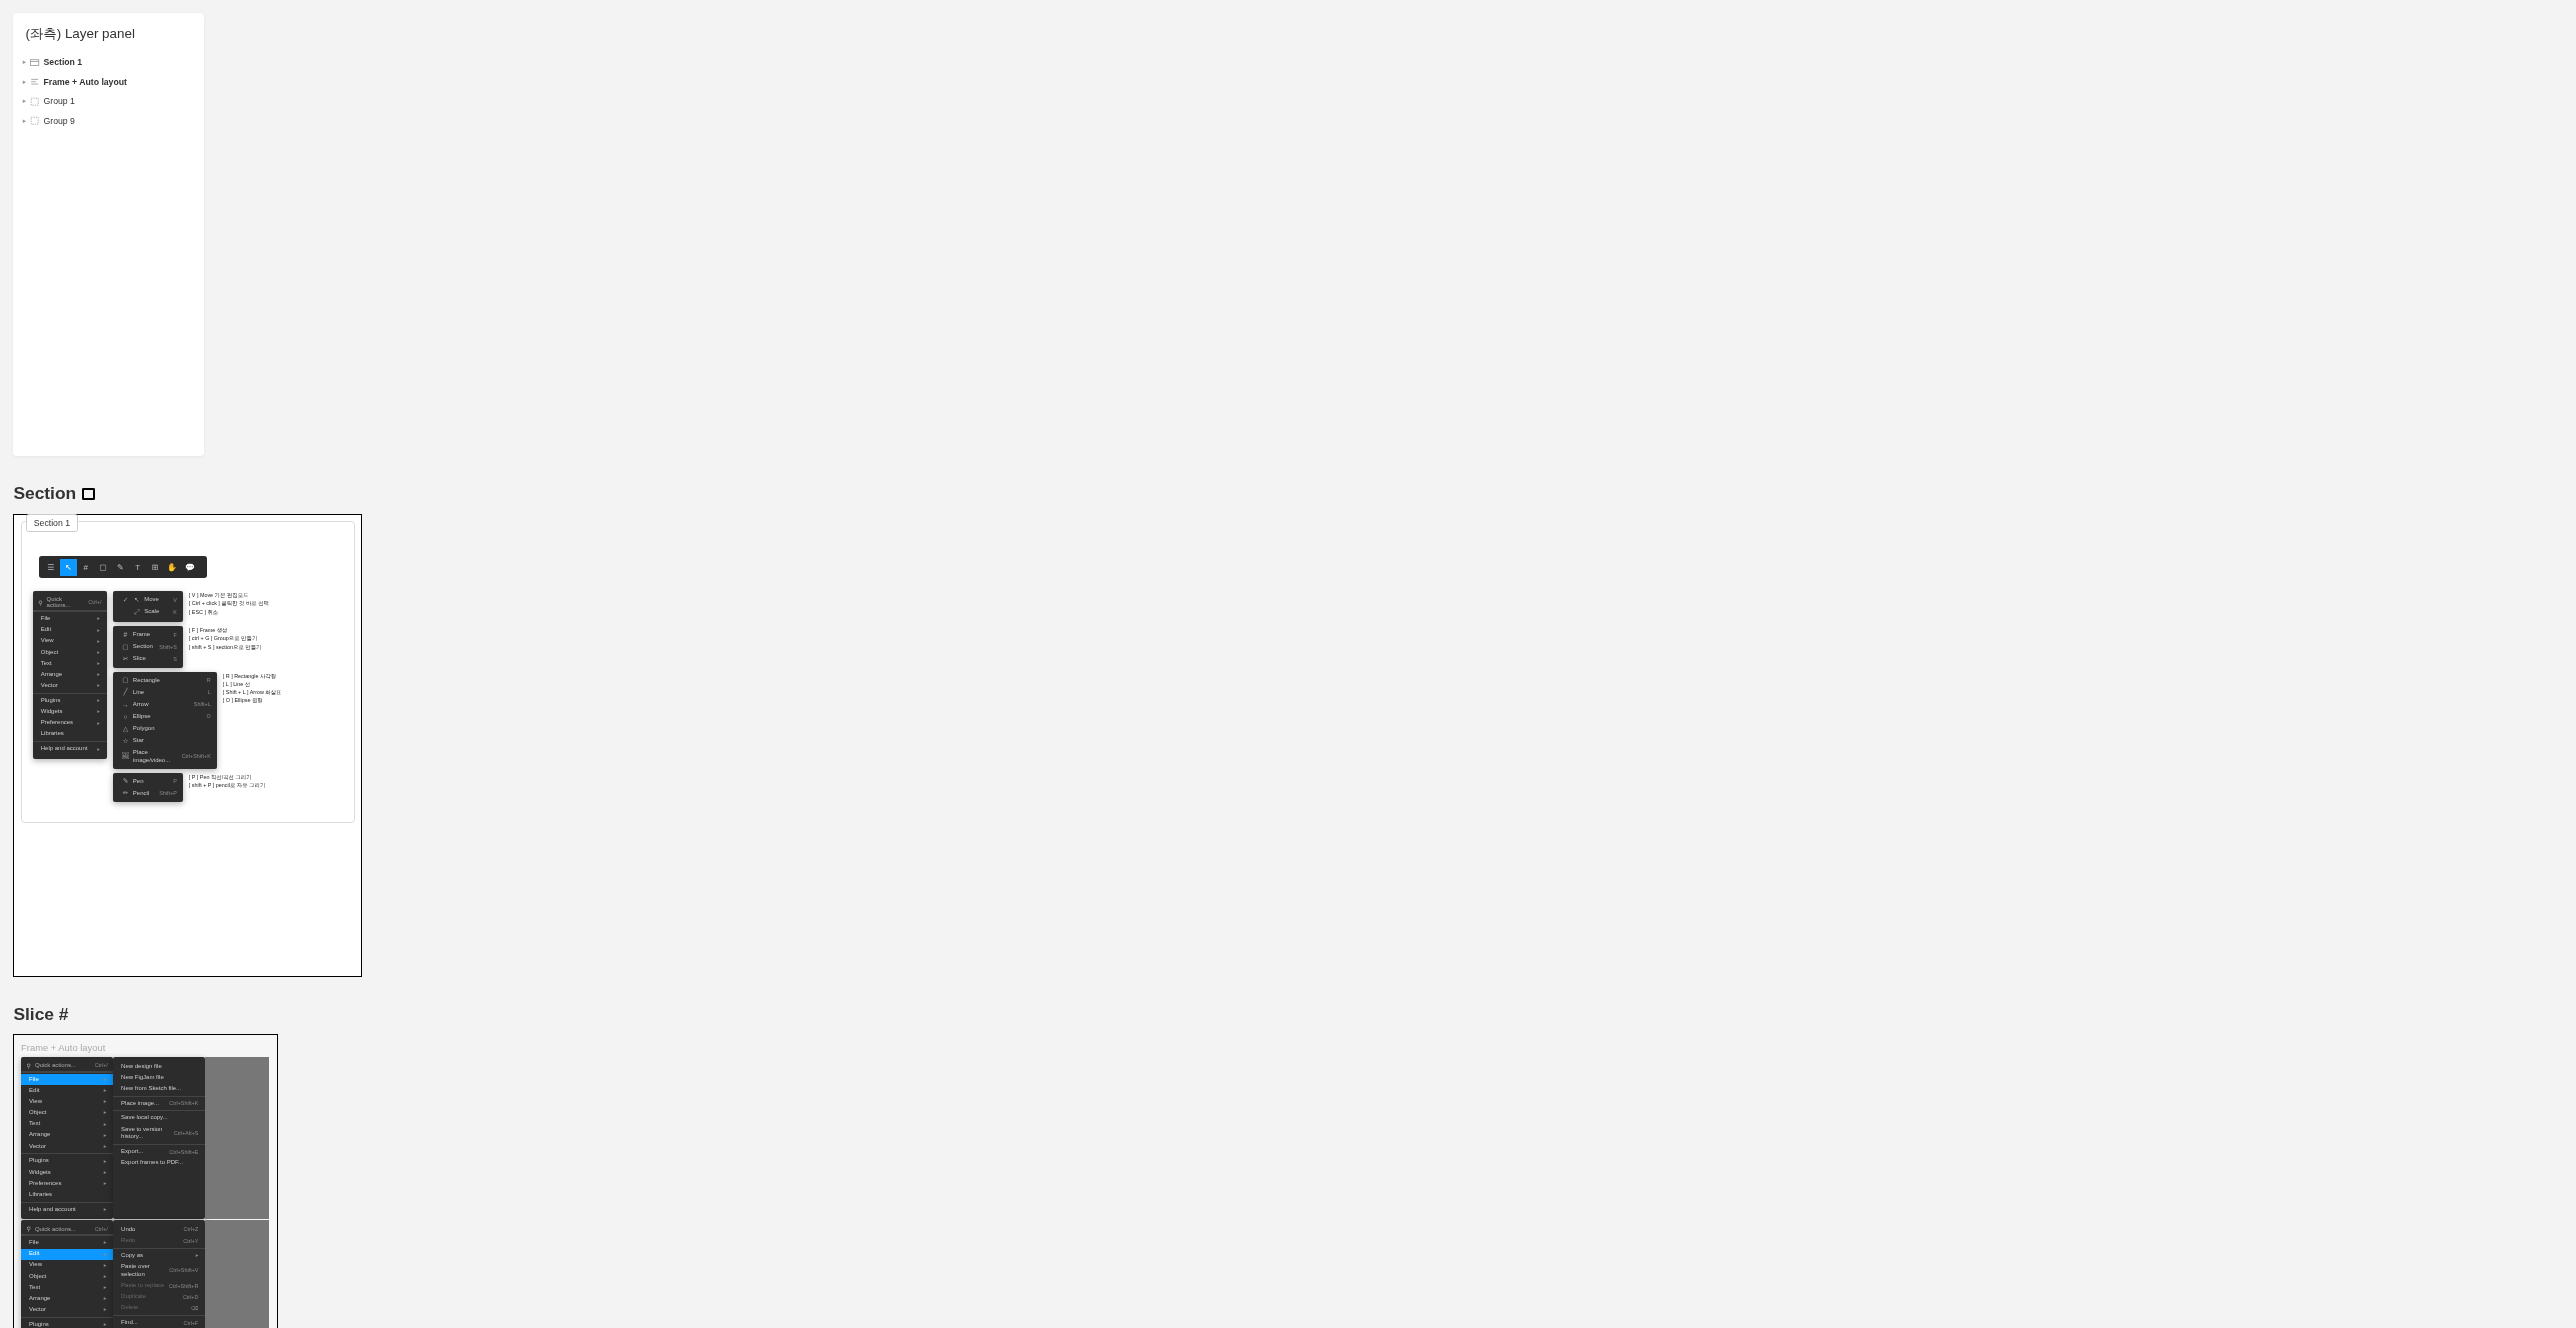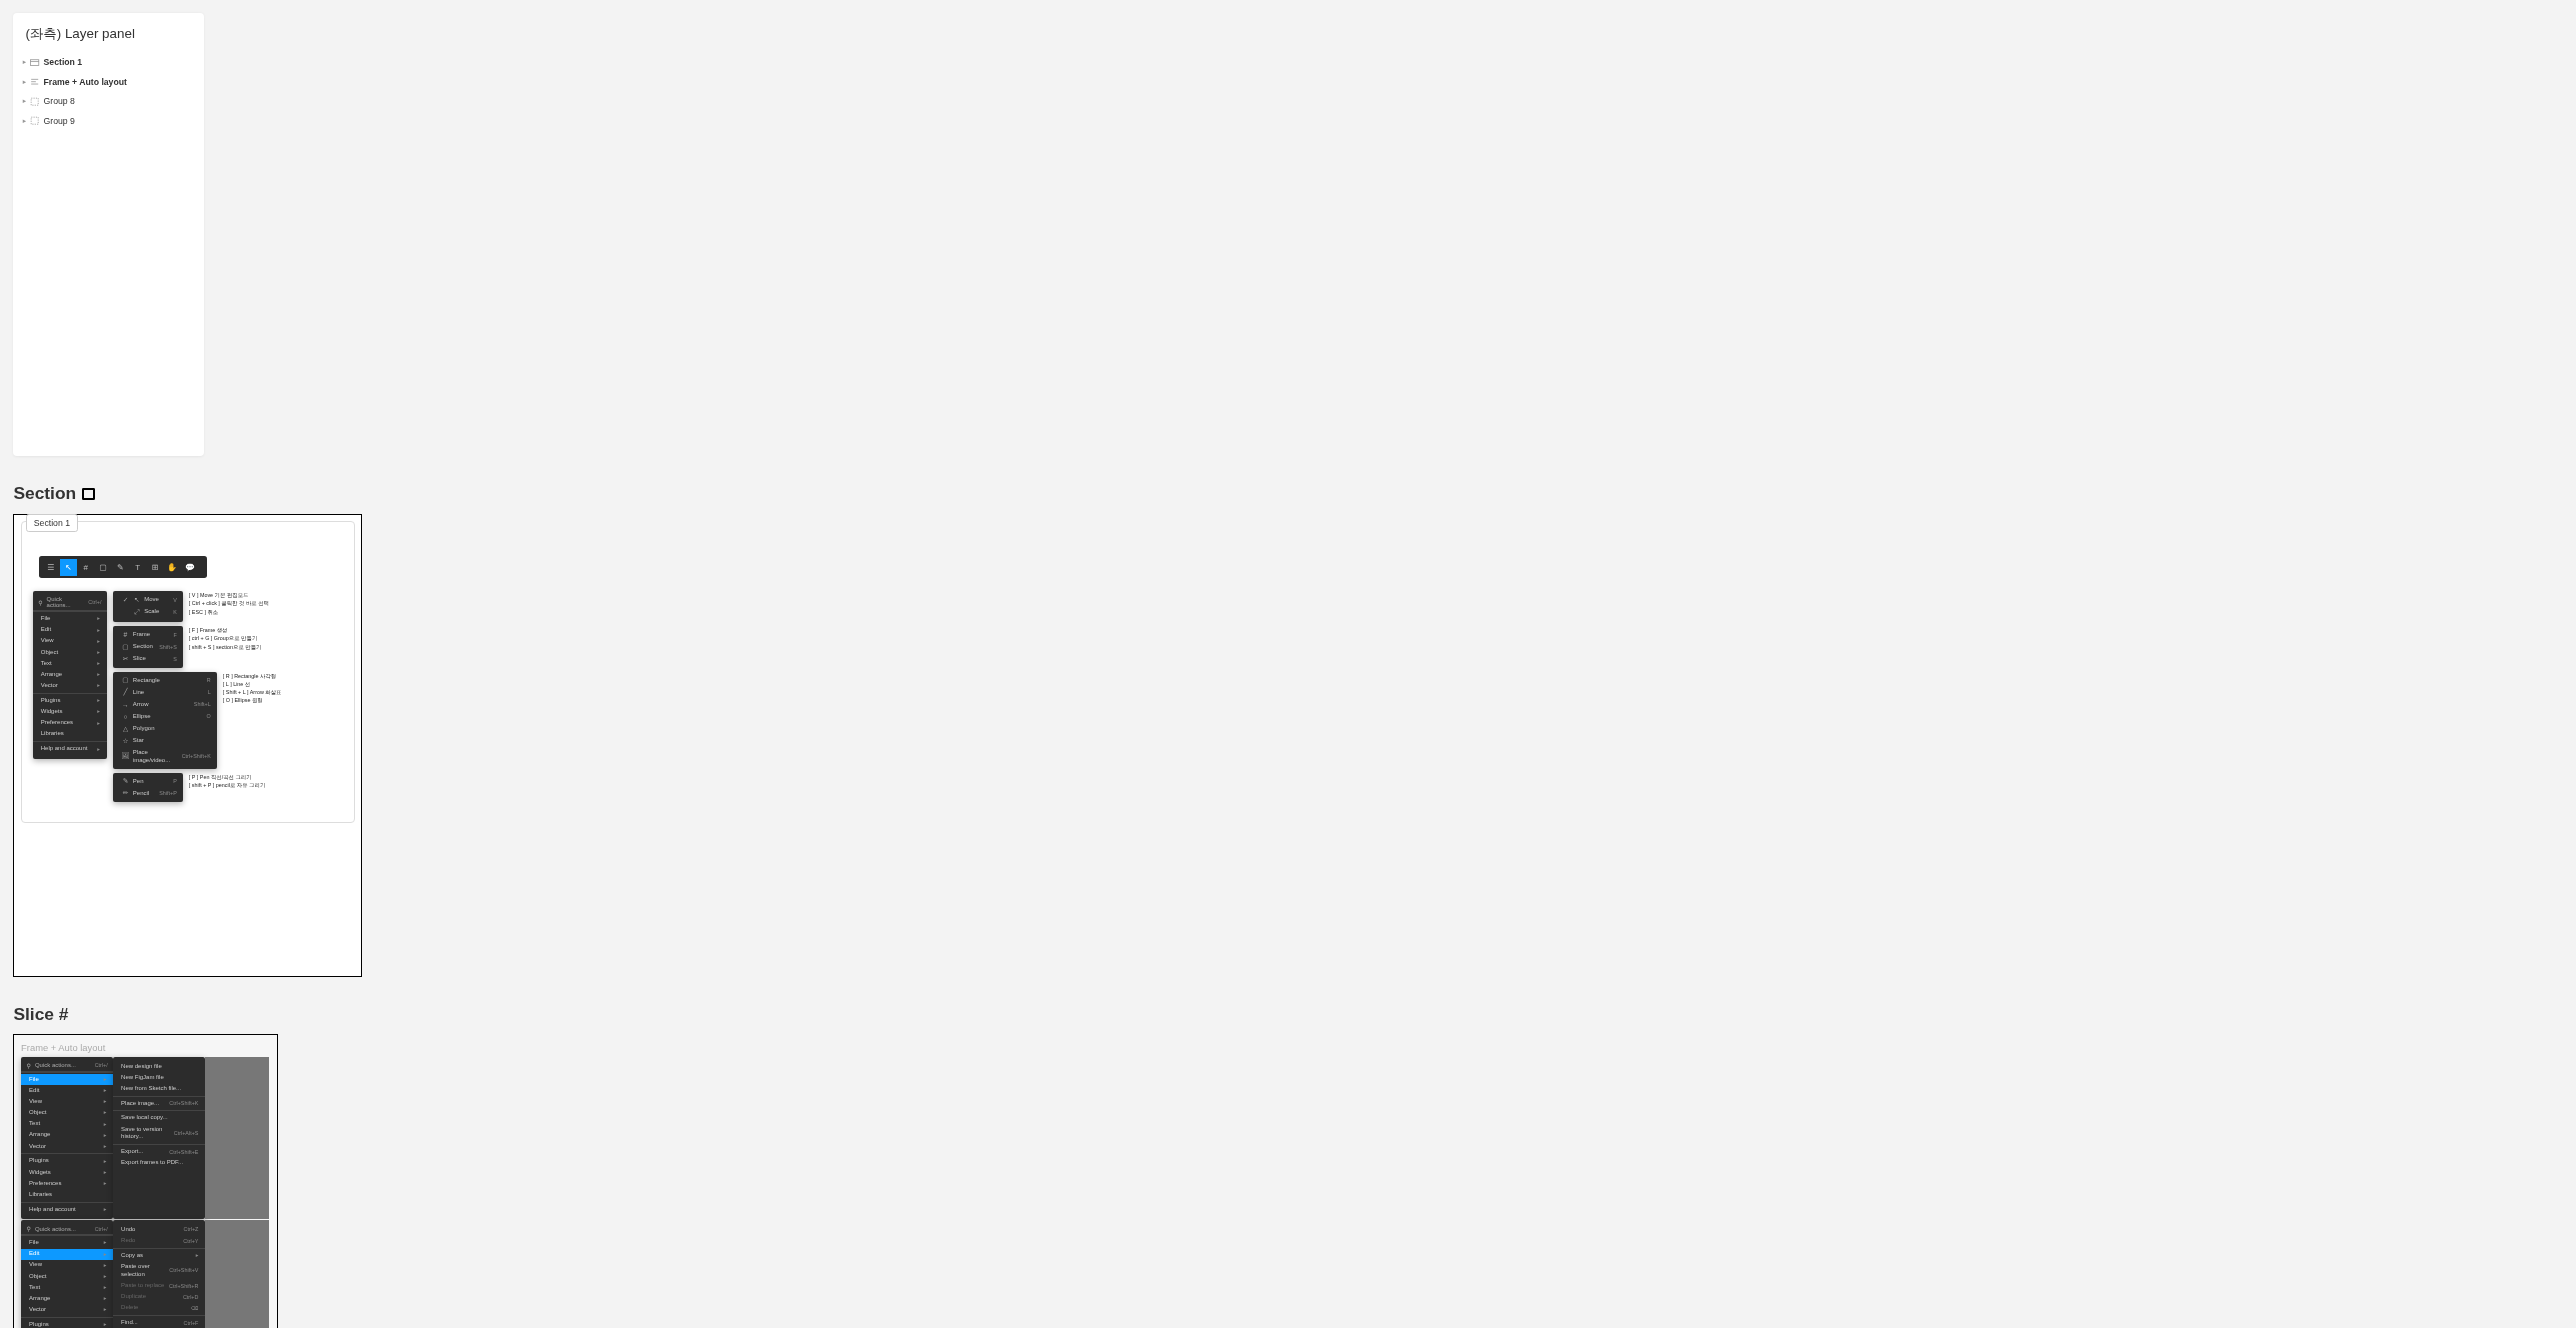--- a/index.html
+++ b/index.html
@@ -88,21 +88,21 @@
         <span class="bold">Frame + Auto layout</span>
       </div>
 
       <div class="layer-row">
         <span class="tri">▸</span>
         <span class="ic">
             <svg viewBox="0 0 16 16" stroke-dasharray="2 2">
               <rect x="2" y="2" width="12" height="12"></rect>
             </svg>
           </span>
-        <span>Group 8</span>
+        <span>Group 1</span>
       </div>
 
       <div class="layer-row">
         <span class="tri">▸</span>
         <span class="ic">
             <svg viewBox="0 0 16 16" stroke-dasharray="2 2">
               <rect x="2" y="2" width="12" height="12"></rect>
             </svg>
           </span>
         <span>Group 9</span>

